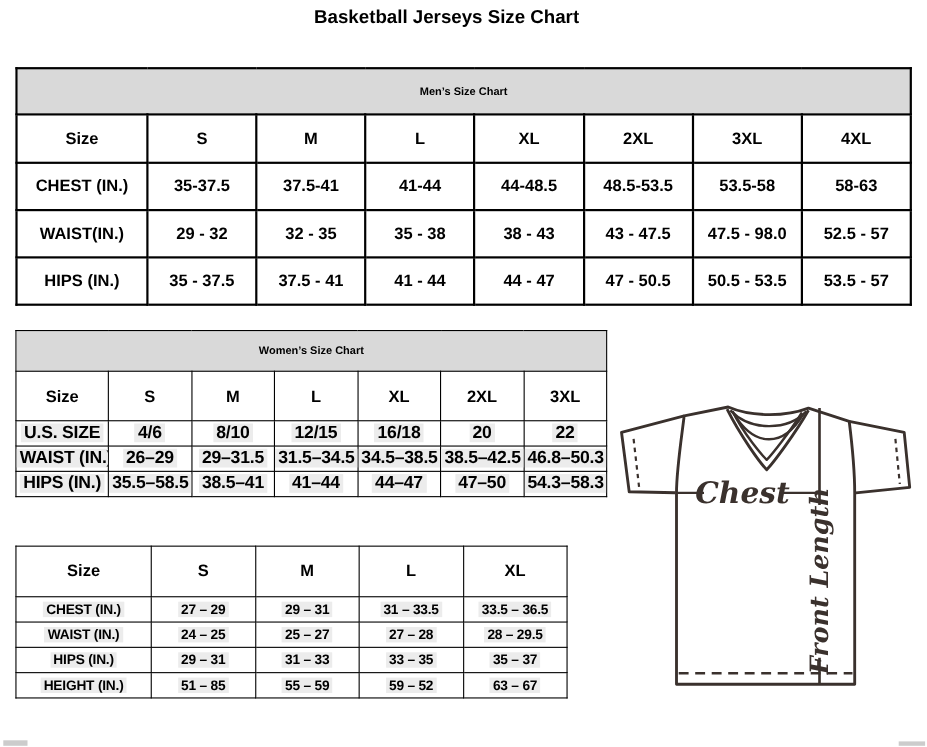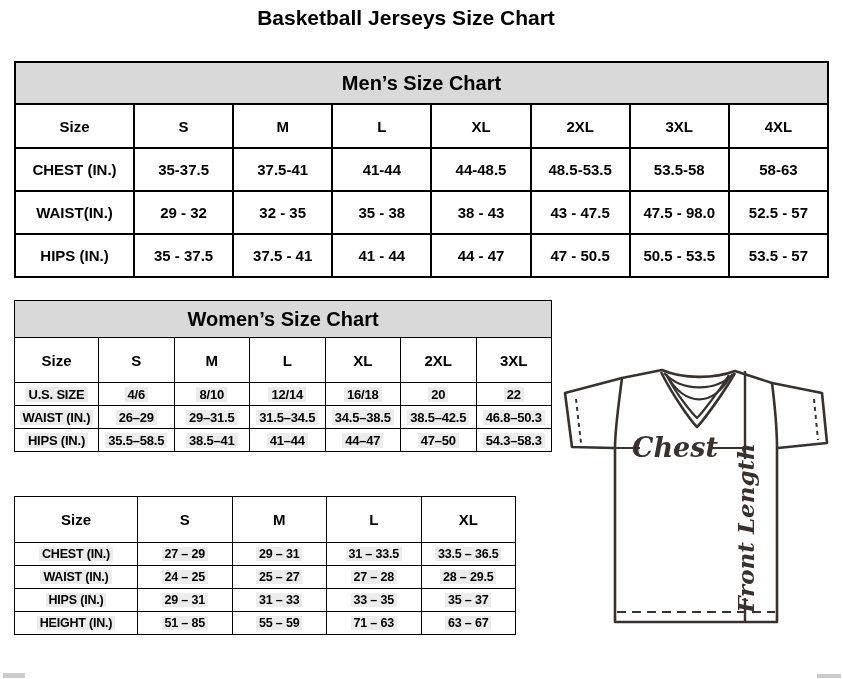--- a/index.html
+++ b/index.html
@@ -2,42 +2,42 @@
 <html style="--header_bg: #d9d9d9; --border: #000000; --outline: #3a312d; --highlight: #ececec;"><head>
 <meta charset="utf-8">
 <style>
   html,body { margin:0; padding:0; }
   #stage {
     position:relative; width:843px; height:679px; background:#ffffff;
     overflow:hidden; font-family:"Liberation Sans", sans-serif; color:#000;
   }
   .page-title {
     position:absolute; top:6px; left:0; width:812px; text-align:center;
-    font-size:21px; font-weight:bold; letter-spacing:0px;
+    font-size:17px; font-weight:bold; letter-spacing:0px;
   }
   table.sizechart {
     position:absolute; border-collapse:collapse; table-layout:fixed;
     background:#fff; font-weight:bold;
   }
   .sizechart th, .sizechart td {
     border:1.5px solid var(--border, #000); text-align:center; vertical-align:middle;
     padding:0; font-weight:bold; overflow:hidden; white-space:nowrap;
   }
   .mens th, .mens td { border-width:2px; }
-  tr.band th { background:var(--header_bg, #d9d9d9); font-size:20px; }
+  tr.band th { background:var(--header_bg, #d9d9d9); font-size:10px; }
   
   .mens  { left:14px; top:61px;  width:815px; font-size:15px; }
   .mens tr.band { height:42px; }
   .mens tr.cols { height:44px; }
   .mens tr.data { height:43px; }
   
   .womens { left:14px; top:300px; width:538px; }
   .womens tr.band { height:37px;margin-top:36px; }
   .womens tr.cols { height:45px; font-size:15px; }
-  .womens tr.data { height:23px; font-size:13px; letter-spacing:-0.2px; }
+  .womens tr.data { height:23px; font-size:16px; letter-spacing:-0.2px; }
   
   .youth  { left:14px; top:496px; width:502px; }
   .youth tr.band { height:36px; }
   .youth tr.cols { height:46px; font-size:15px; }
   .youth tr.data { height:23px; font-size:12.5px; letter-spacing:-0.2px; }
   
   .compact tr.data .hl { background:var(--highlight, #ececec); padding:0 3px; }
   
   #jersey { position:absolute; left:556px; top:360px; }
   .jersey-label {
@@ -134,21 +134,21 @@
           <th>M</th>
           <th>L</th>
           <th>XL</th>
           <th>2XL</th>
           <th>3XL</th>
         </tr>
         <tr class="data">
           <th><span class="hl">U.S. SIZE</span></th>
           <td><span class="hl">4/6</span></td>
           <td><span class="hl">8/10</span></td>
-          <td><span class="hl">12/14</span></td>
+          <td><span class="hl">12/15</span></td>
           <td><span class="hl">16/18</span></td>
           <td><span class="hl">20</span></td>
           <td><span class="hl">22</span></td>
         </tr>
         <tr class="data">
           <th><span class="hl">WAIST (IN.)</span></th>
           <td><span class="hl">26–29</span></td>
           <td><span class="hl">29–31.5</span></td>
           <td><span class="hl">31.5–34.5</span></td>
           <td><span class="hl">34.5–38.5</span></td>
@@ -201,21 +201,21 @@
           <th><span class="hl">HIPS (IN.)</span></th>
           <td><span class="hl">29 – 31</span></td>
           <td><span class="hl">31 – 33</span></td>
           <td><span class="hl">33 – 35</span></td>
           <td><span class="hl">35 – 37</span></td>
         </tr>
         <tr class="data">
           <th><span class="hl">HEIGHT (IN.)</span></th>
           <td><span class="hl">51 – 85</span></td>
           <td><span class="hl">55 – 59</span></td>
-          <td><span class="hl">71 – 63</span></td>
+          <td><span class="hl">59 – 52</span></td>
           <td><span class="hl">63 – 67</span></td>
         </tr>
       </tbody>
     </table>
 
   <svg id="jersey" width="287" height="305" viewBox="0 0 287 305" fill="none" stroke="#3a312d" stroke-linejoin="round" stroke-linecap="butt">
 
     <path stroke-width="2.6" d="M66,18 L106,10 C127,19 158,19 179,11 L216,23 C219,47 221,68 221,88 L221,262 L59,262 L59,88 C59,68 63,42 66,18 Z"></path>
 
     <path stroke-width="2.6" d="M66,18 L9,33 L16,87 L58,88"></path>

